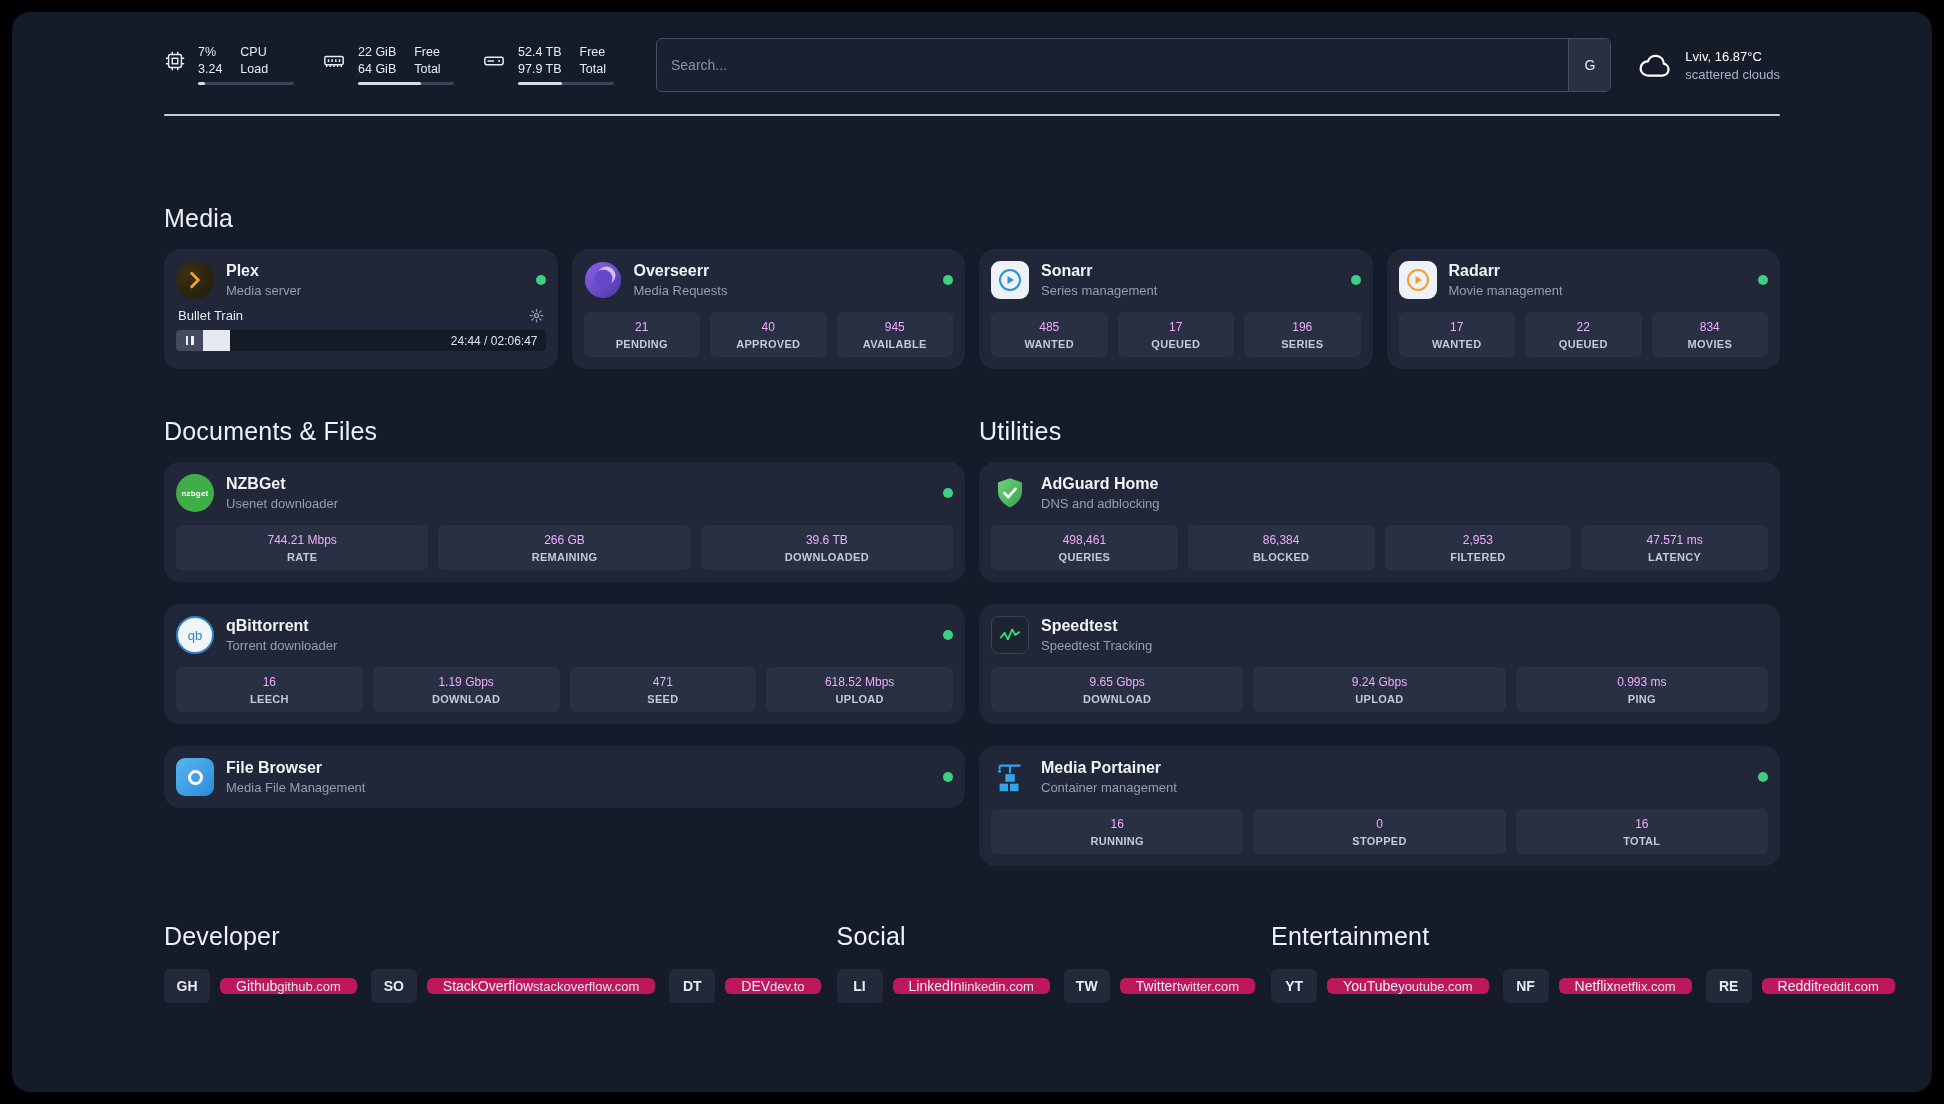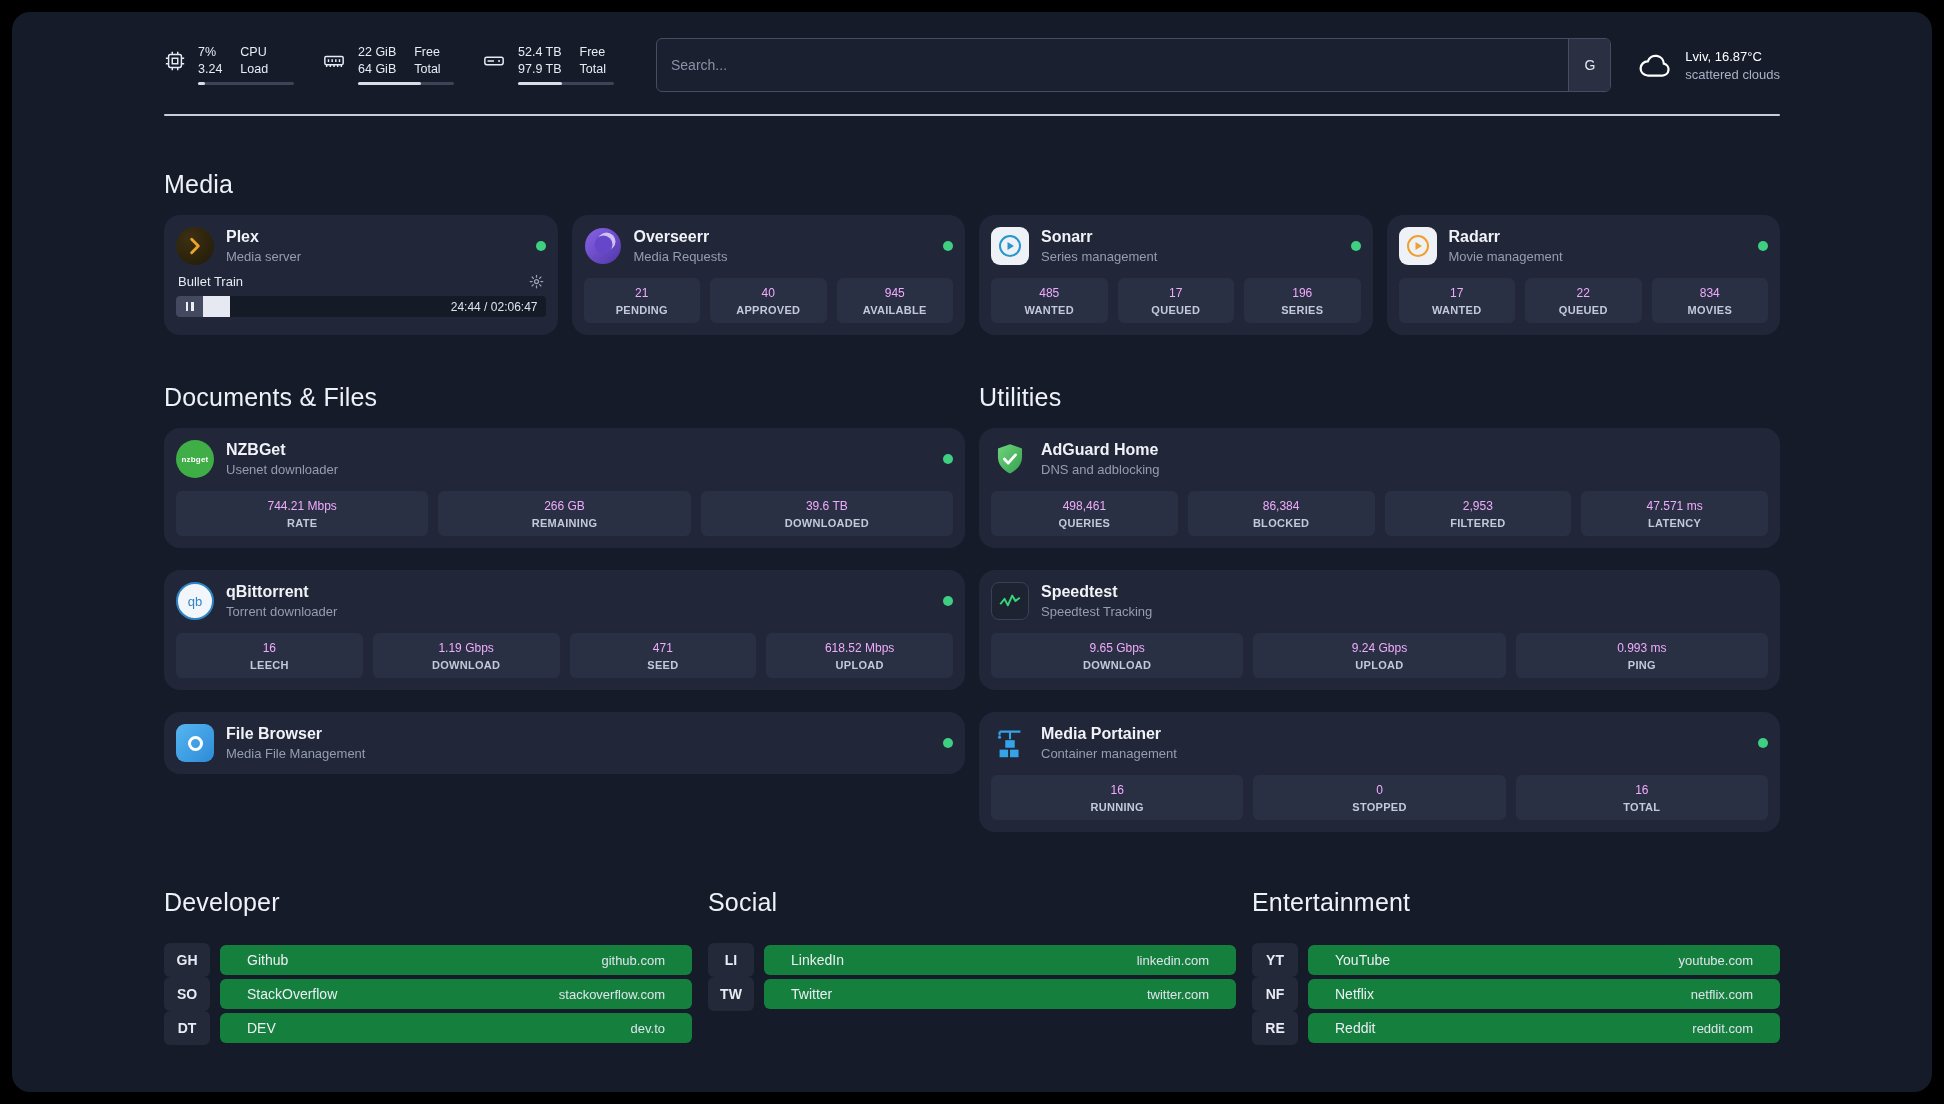--- a/index.html
+++ b/index.html
@@ -21,21 +21,21 @@
   .search input{flex:1;background:transparent;border:none;outline:none;color:#dfe3ee;font-size:14px;padding:0 14px;font-family:inherit}
   .search input::placeholder{color:#8a92a8}
   .engine{width:42px;background:#2a3042;border:none;border-left:1px solid #454c63;color:#e6e9f2;font-size:14px;cursor:pointer;font-family:inherit}
   .weather{display:flex;align-items:center;gap:12px;color:#fff;cursor:pointer}
   .weather .loc{font-size:13px}
   .weather .cond{font-size:13px;color:#aab1c3;margin-top:3px}
   .divider{height:2px;background:#dde1ea;margin-top:22px;border-radius:1px;opacity:.9}
 
   
   .section-title{font-size:25px;font-weight:500;color:#eef1f7;letter-spacing:.2px}
-  .media-section{margin-top:54px}
+  .media-section{margin-top:88px}
   .media-grid{display:grid;grid-template-columns:repeat(4,1fr);gap:14px;margin-top:16px}
   .two-col{display:grid;grid-template-columns:1fr 1fr;gap:14px;margin-top:48px}
   .col-cards{display:flex;flex-direction:column;gap:22px;margin-top:16px}
 
   
   .card{background:#212738;border-radius:16px;padding:12px;cursor:pointer}
   .card-header{display:flex;align-items:center;gap:12px}
   .app-name{font-size:16px;font-weight:700;color:#f0f2f7}
   .app-desc{font-size:13px;color:#959db1;margin-top:3px}
   .dot{width:10px;height:10px;border-radius:50%;background:#3fcf80;margin-left:auto;flex:none}
@@ -60,24 +60,24 @@
   .gear-btn{cursor:pointer;display:flex;align-items:center}
   .player-bar{display:flex;align-items:center;height:21px;background:#151a27;border-radius:4px;margin-top:7px;overflow:hidden;position:relative;cursor:pointer}
   .pause-btn{width:27px;height:100%;background:#434a5f;display:flex;align-items:center;justify-content:center;gap:3px;flex:none;cursor:pointer}
   .pause-btn i{width:2.5px;height:9px;background:#eceff5;display:block}
   .seek-track{flex:1;height:100%;position:relative}
   .seek-fill{height:100%;background:#e6e9f1}
   .player-time{position:absolute;right:8px;font-size:12px;color:#dfe3ee}
 
   
   .links-row{display:grid;grid-template-columns:1fr 1fr 1fr;gap:16px;margin-top:56px}
-  .link-list{display:flex;flex-direction:column;margin-top:26px}
+  .link-list{display:flex;flex-direction:row;gap:14px;margin-top:18px}
   .link-row{display:flex;gap:10px;align-items:center}
   .link-abbr{width:46px;height:34px;background:#232939;border-radius:6px;display:flex;align-items:center;justify-content:center;font-size:14px;font-weight:700;color:#e8ebf3;flex:none}
-  .link-bar{flex:1;height:30px;background:#15803d;border-radius:6px;display:flex;align-items:center;justify-content:space-between;padding:0 27px;cursor:pointer}
+  .link-bar{flex:1;height:16px;background:#be185d;border-radius:6px;display:flex;align-items:center;justify-content:space-between;padding:0 16px;cursor:pointer}
   .link-name{font-size:14px;color:#eceef5}
   .link-url{font-size:13px;color:#dfe3ed}
 </style>
 </head>
 <body>
 
 <div class="dashboard">
   <div class="content">
 
     <div class="topbar">

